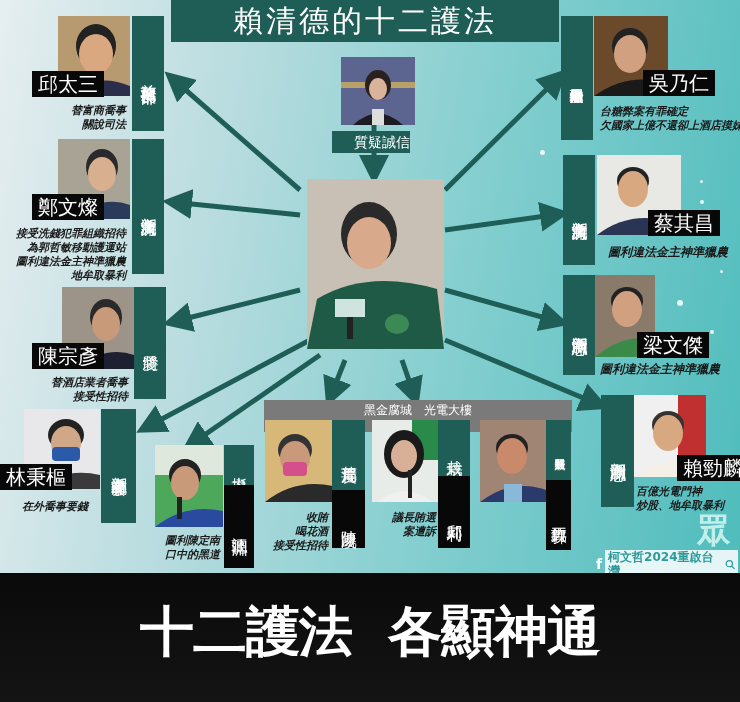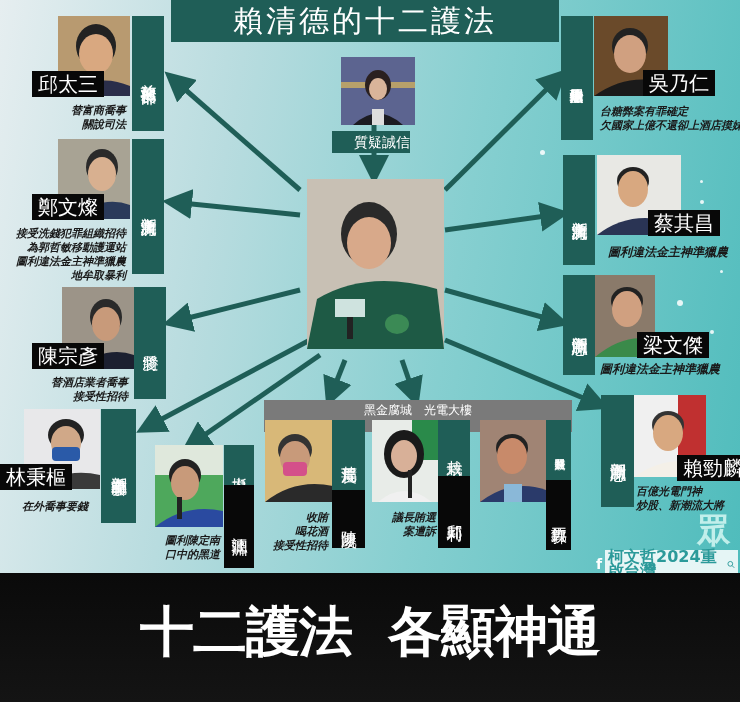--- a/index.html
+++ b/index.html
@@ -44,21 +44,21 @@
   .grey-bar {
     position: absolute; left: 264px; top: 400px; width: 308px; height: 32px;
     background: #7a7a7a; color: #fff; font-size: 12px; text-align: center; line-height: 20px;
   }
   .fb-tag {
     position: absolute; left: 596px; top: 556px; width: 142px; height: 16px;
     display: flex; align-items: center; gap: 3px;
   }
   .fb-tag .fb { color: #fff; font-weight: bold; font-size: 14px; line-height: 16px; }
   .fb-tag .box {
-    background: rgba(255,255,255,0.85); color: #2c9a9a; font-size: 16px; font-weight: bold;
+    background: rgba(255,255,255,0.85); color: #2c9a9a; font-size: 12px; font-weight: bold;
     padding: 0 3px; line-height: 14px; display: flex; align-items: center; gap: 6px;
   }
   .crowd-logo {
     position: absolute; left: 694px; top: 510px; width: 40px; height: 40px;
     color: rgba(230,255,250,0.75); font-size: 34px; font-weight: bold; line-height: 40px; text-align: center;
   }
   #banner {
     position: absolute; left: 0; top: 573px; width: 740px; height: 129px;
     background: linear-gradient(#0a0a0a, #141414);
     display: flex; align-items: center; justify-content: center;
@@ -308,21 +308,21 @@
           <rect width="72" height="82" fill="#f0f0f0"></rect>
           <rect x="44" y="0" width="28" height="82" fill="#c03030"></rect>
           <ellipse cx="34" cy="30" rx="16" ry="14" fill="#333"></ellipse>
           <ellipse cx="34" cy="38" rx="15" ry="18" fill="#d8a880"></ellipse>
           <path d="M0,82 Q34,58 72,70 L72,82Z" fill="#f4f0e8"></path>
         </svg>
     </div>
     <div class="nametag" style="left:677px;top:455px">賴勁麟</div>
     <div class="desc" style="left:636px;top:485px">
       <div>百億光電門神</div>
-        <div>炒股、新潮流大將</div>
+        <div>炒股、地牟取暴利</div>
     </div>
 
     <div class="crowd-logo">眾</div>
     <div class="fb-tag">
       <span class="fb">f</span>
       <span class="box">
         <span>柯文哲2024重啟台灣</span>
         <svg width="11" height="11" viewBox="0 0 12 12">
             <circle cx="5" cy="5" r="3.6" stroke="#2c9a9a" stroke-width="1.4" fill="none"></circle>
             <line x1="7.6" y1="7.6" x2="11" y2="11" stroke="#2c9a9a" stroke-width="1.4"></line>

